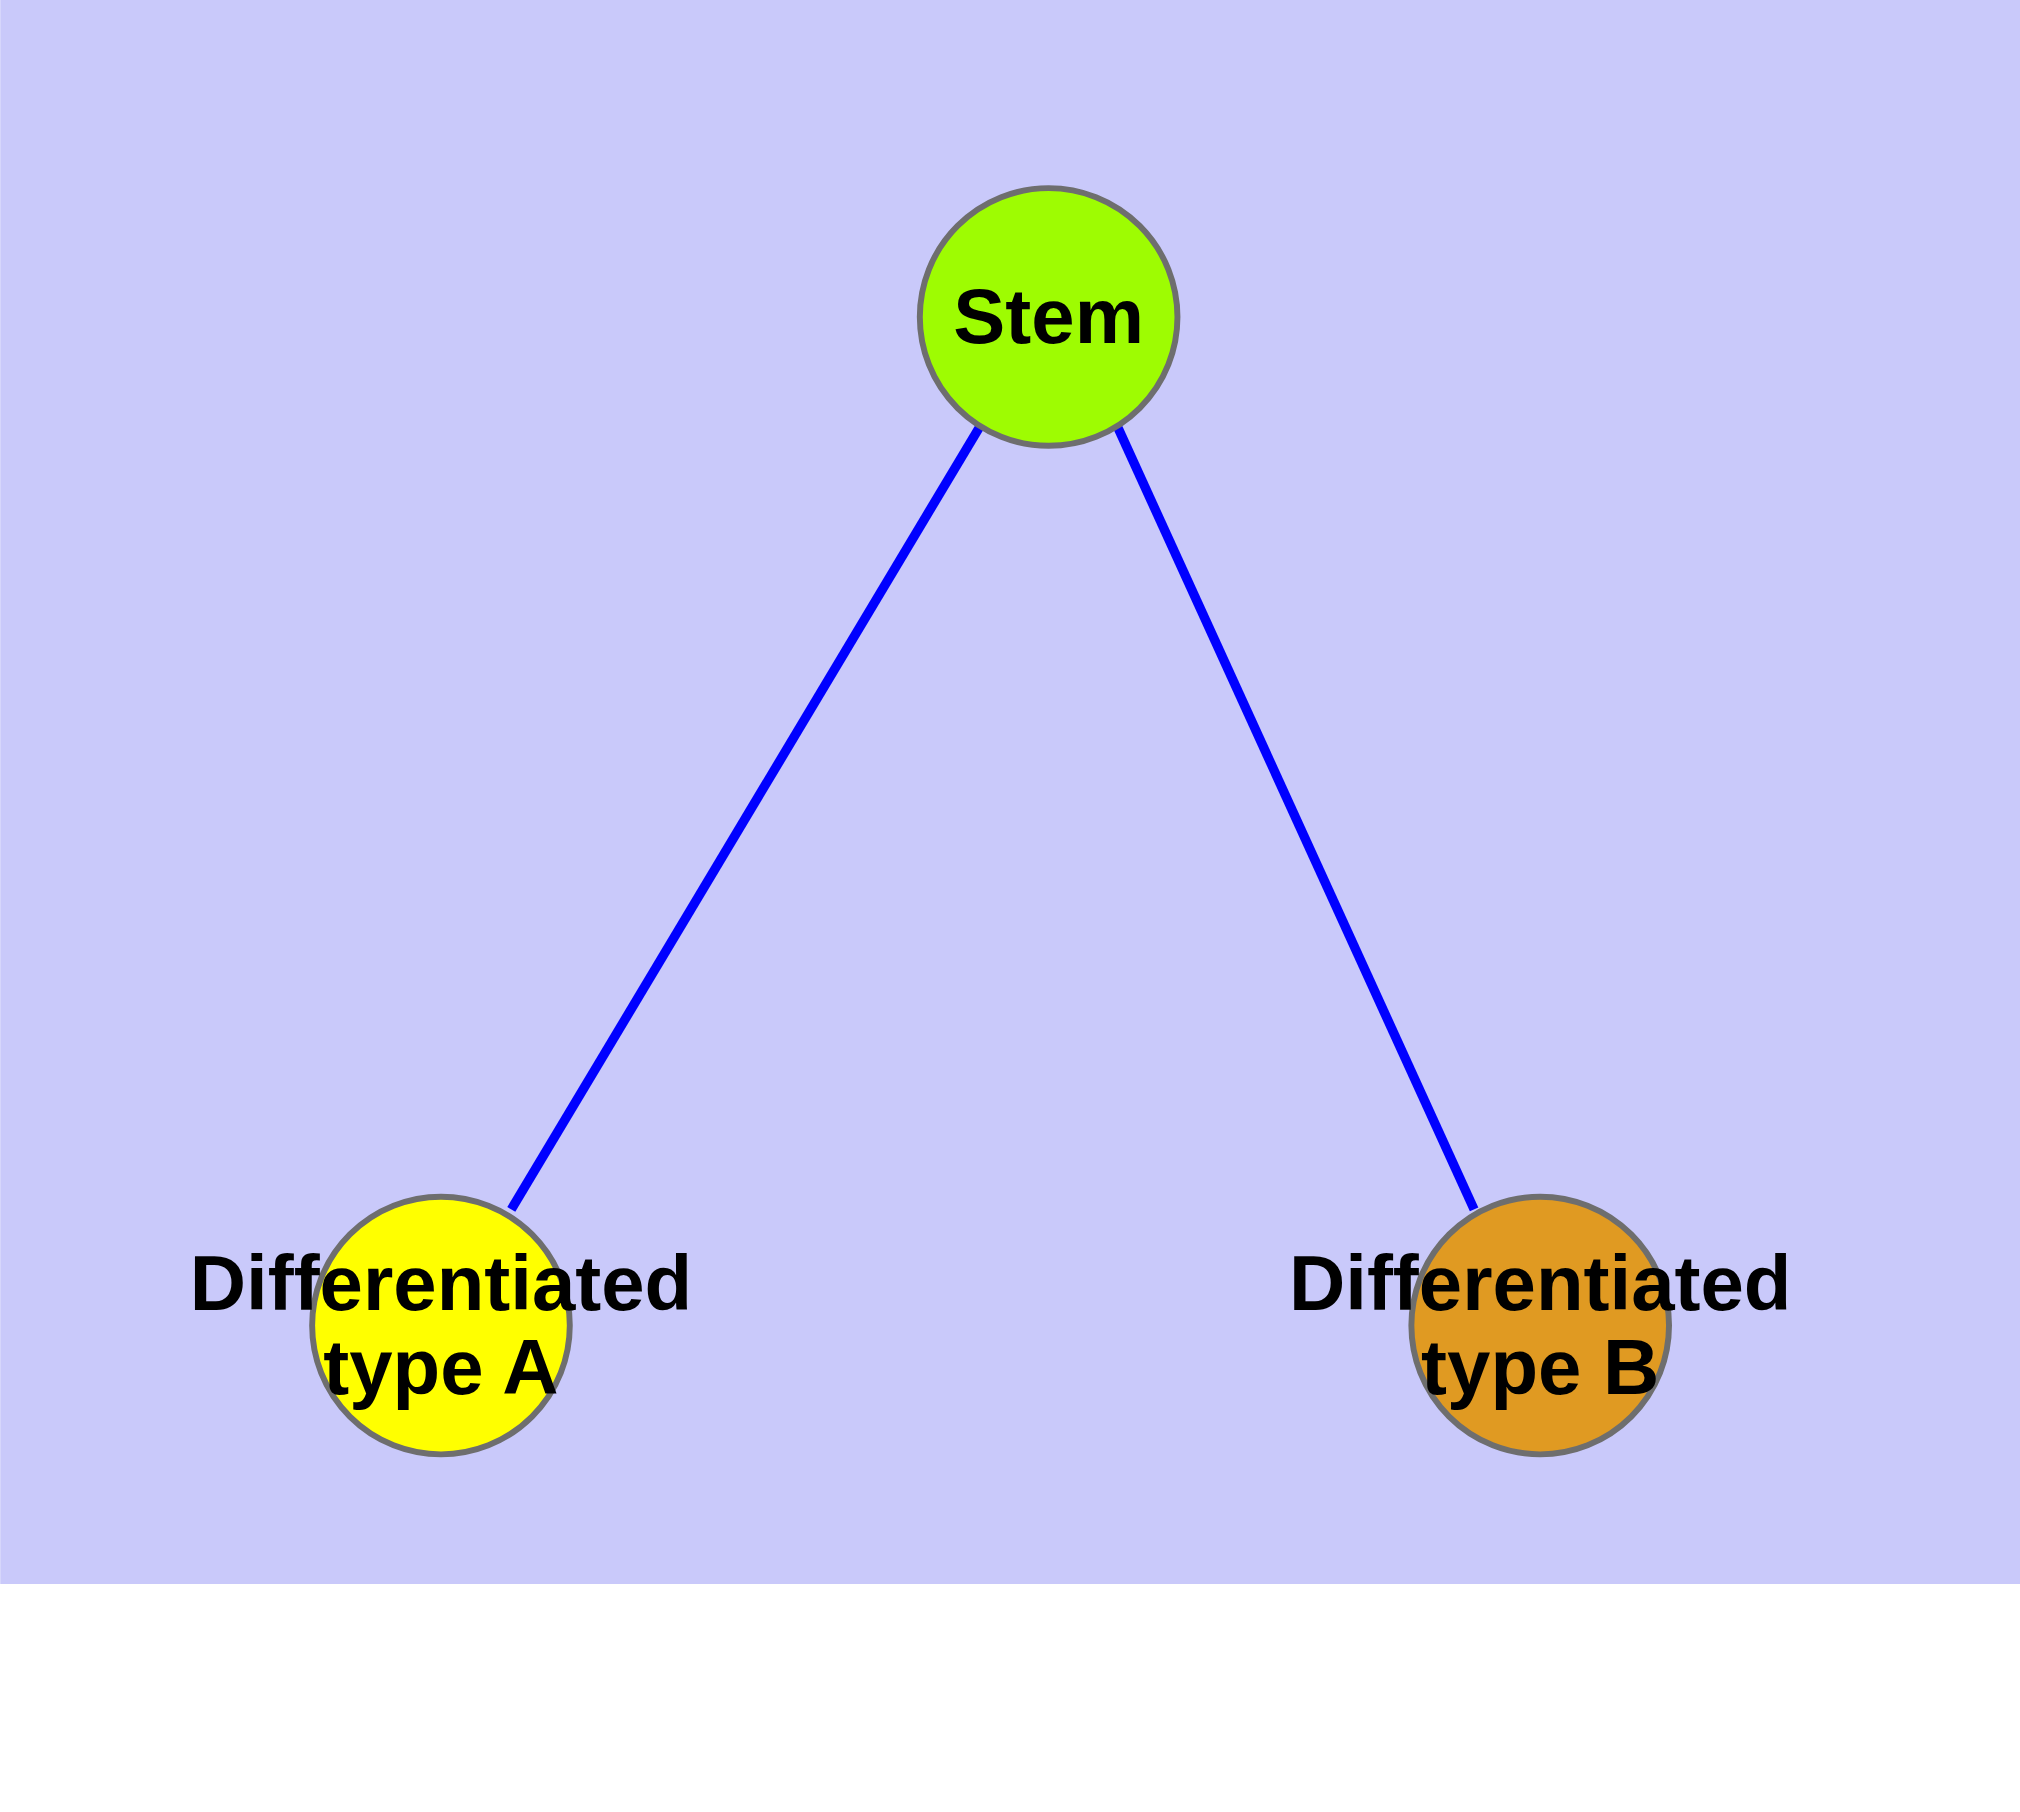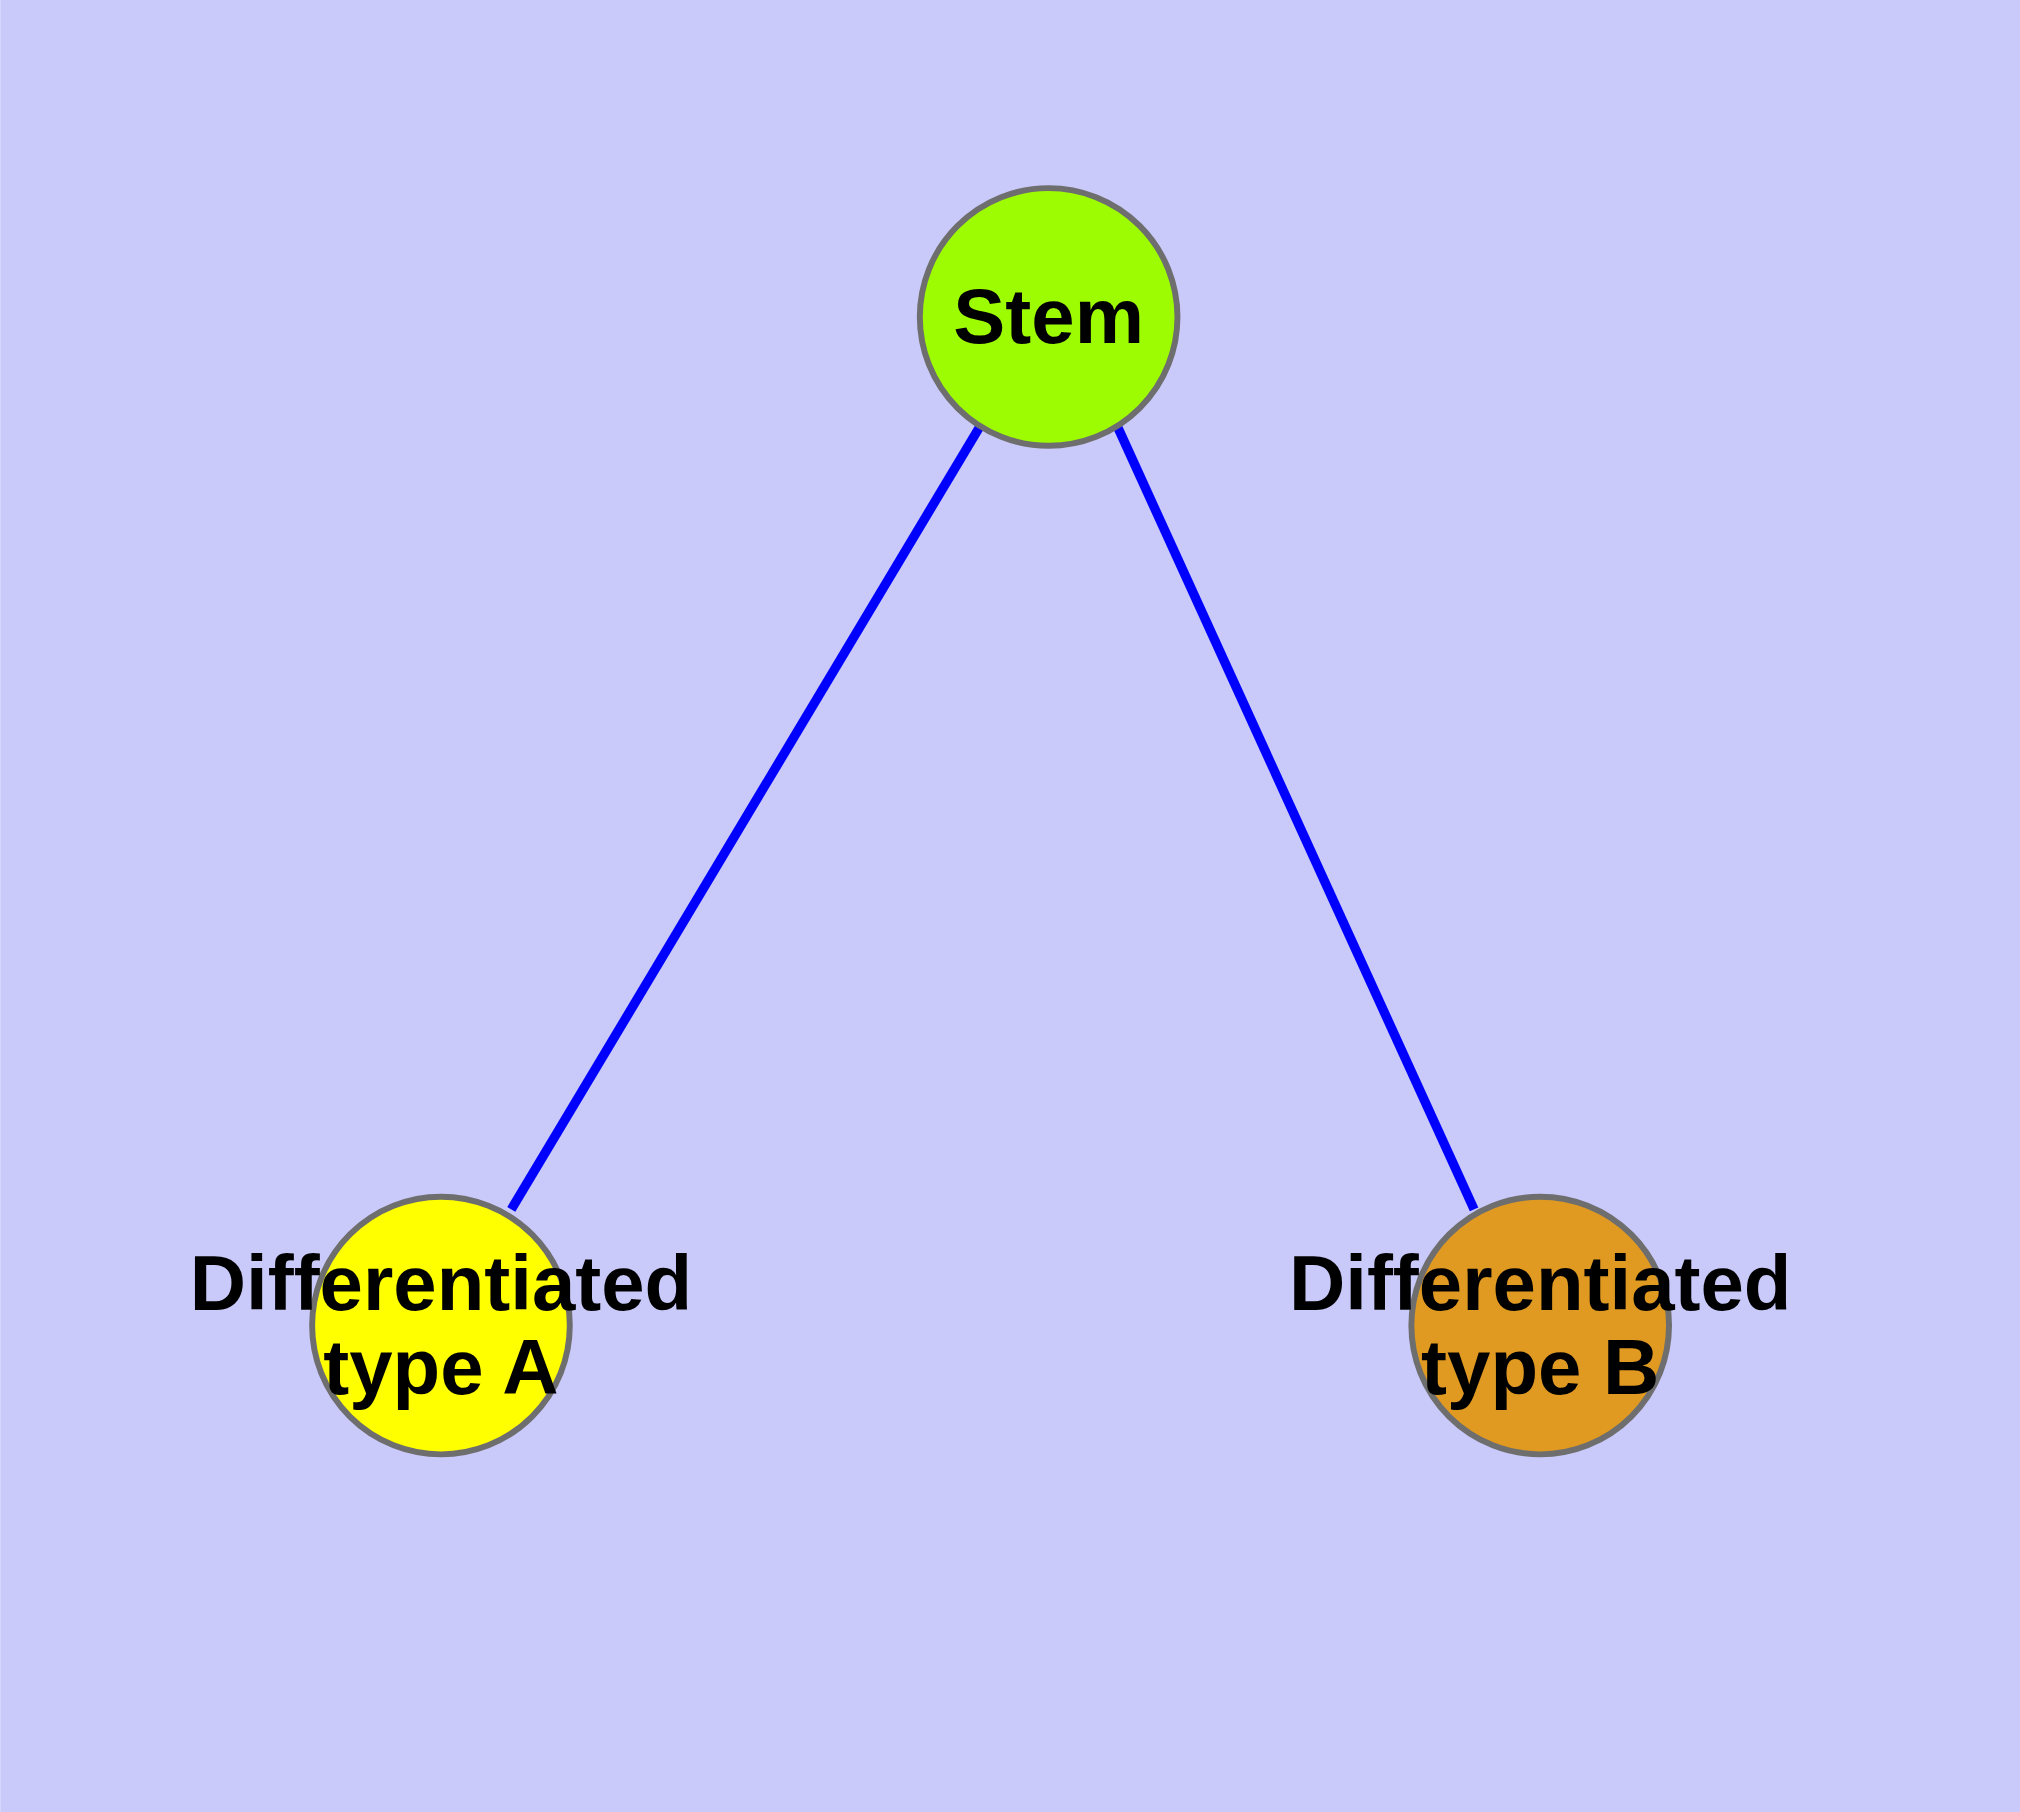--- a/index.html
+++ b/index.html
@@ -27,21 +27,21 @@
     font-family: "Liberation Sans", "DejaVu Sans", sans-serif;
     font-weight: bold;
     fill: #000000;
     text-anchor: middle;
     paint-order: normal;
   }
 </style>
 </head>
 <body>
 
-<div id="canvas" style="width: 2021px; height: 1812px;">
+<div id="canvas" style="width: 2021px; height: 1584px;">
   <svg id="graph-svg" viewBox="0 0 2384 2138" xmlns="http://www.w3.org/2000/svg" style="width: 2021px; height: 1812px;">
 
     <rect id="bg-rect" x="0" y="0" width="2384" height="2138" fill="#c9c9fa"></rect>
 
     <g id="edge-layer">
       <line id="edge-stem-a" x1="1156" y1="503" x2="603" y2="1427" stroke="#0000ff" stroke-width="11" stroke-linecap="butt"></line>
       <line id="edge-stem-b" x1="1318" y1="503" x2="1739" y2="1427" stroke="#0000ff" stroke-width="11" stroke-linecap="butt"></line>
     </g>
 
     <g id="node-layer">

